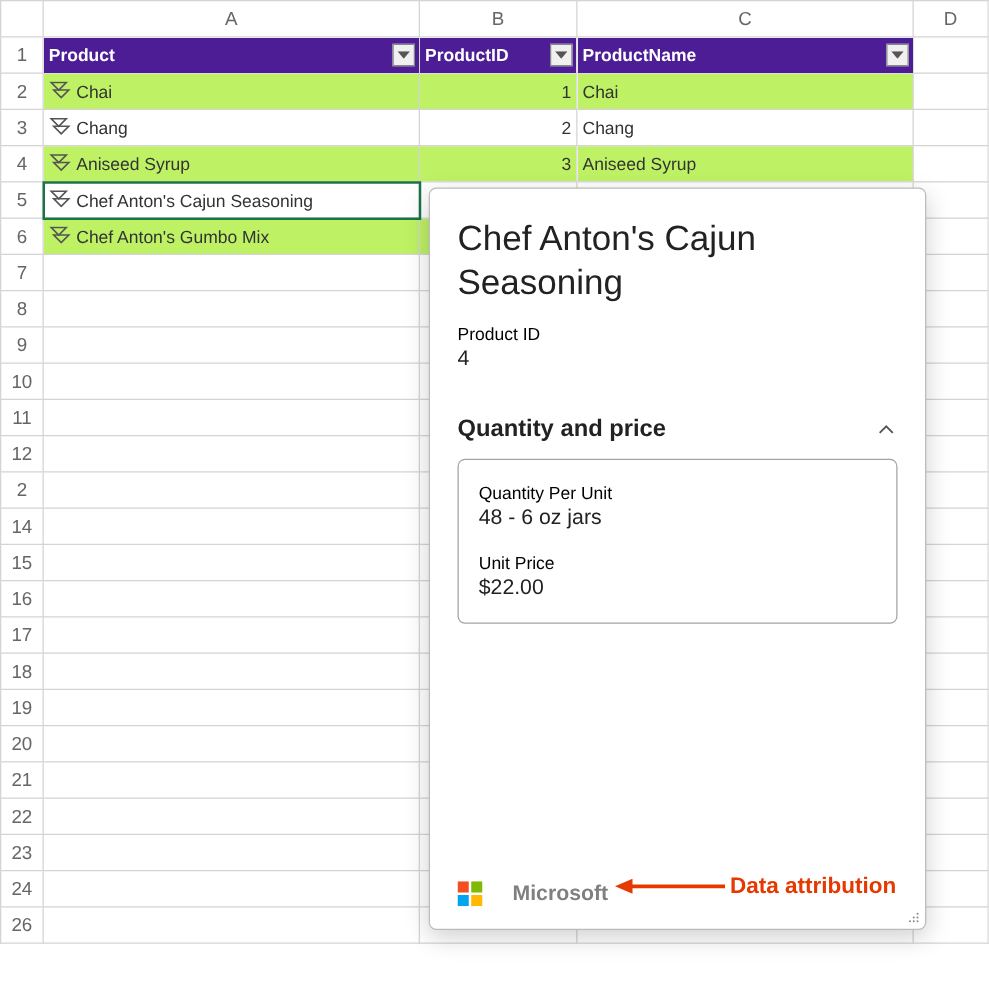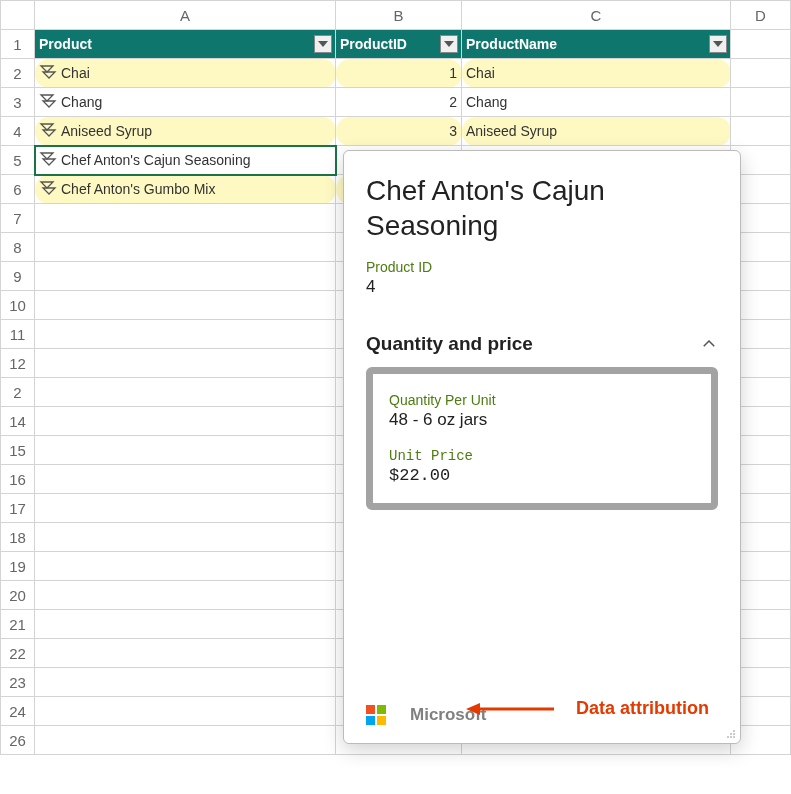--- a/index.html
+++ b/index.html
@@ -40,41 +40,41 @@
     color: #666;
     font-weight: normal;
     font-size: 15px;
     height: 24px;
   }
   .colA { width: 301px; }
   .colB { width: 126px; }
   .colC { width: 269px; }
   .colD { width: 60px; }
   .tblhdr {
-    background: #0f766e;
+    background: #4c1d95;
     color: #fff;
     font-weight: bold;
     position: relative;
     padding-left: 6px;
   }
   .filter-btn {
     position: absolute;
     right: 3px;
     top: 50%;
     transform: translateY(-50%);
     width: 18px;
     height: 18px;
     background: #f0f0f0;
     border: 1px solid #888;
     display: flex;
     align-items: center;
     justify-content: center;
   }
   .filter-btn svg { display:block; }
-  .band-even { background: #fef9c3; border-radius: 14px; }
+  .band-even { background: #bef264; }
   .band-odd { background: #ffffff; }
   .datatype-icon {
     display: inline-block;
     vertical-align: middle;
     margin-right: 4px;
   }
   .cell-text { vertical-align: middle; }
   .numcell { text-align: right; padding-right: 6px; }
   .selected-cell {
     outline: 2px solid #1a7446;
@@ -97,21 +97,21 @@
   }
   .card-title {
     font-size: 28px;
     font-weight: 400;
     color: #222;
     line-height: 1.25;
     margin-bottom: 16px;
   }
   .card-label {
     font-size: 14px;
-    color: #4d7c0f;
+    color: #000000;
   }
   .card-value {
     font-size: 17px;
     color: #222;
     margin-top: 2px;
   }
   .section-header {
     display: flex;
     justify-content: space-between;
     align-items: center;
@@ -121,48 +121,48 @@
   }
   .section-title {
     font-size: 19px;
     font-weight: 600;
     color: #222;
   }
   .chevron {
     width: 18px; height: 18px;
   }
   .section-box {
-    border: 7px solid #a3a3a3;
+    border: 1px solid #a3a3a3;
     border-radius: 6px;
     padding: 18px 16px;
   }
-  .section-box .group + .group { margin-top: 18px; font-family: Liberation Mono, monospace; }
+  .section-box .group + .group { margin-top: 18px; }
   .attribution {
     margin-top: auto;
     display: flex;
     align-items: center;
     gap: 24px;
     color: #808080;
     font-size: 17px;
     font-weight: 600;
   }
   .mslogo { width: 20px; height: 20px; }
   .resize-handle {
     position: absolute;
     right: 4px; bottom: 4px;
     width: 10px; height: 10px;
   }
   
   .annotation {
     position: absolute;
-    left: 466px;
+    left: 492px;
     top: 698px;
     display: flex;
     align-items: center;
-    gap: 20px;
+    gap: 2px;
     color: #e63900;
     font-weight: bold;
     font-size: 18px;
   }
   .arrow {
     width: 90px;
     height: 16px;
   }
 </style>
 </head>

